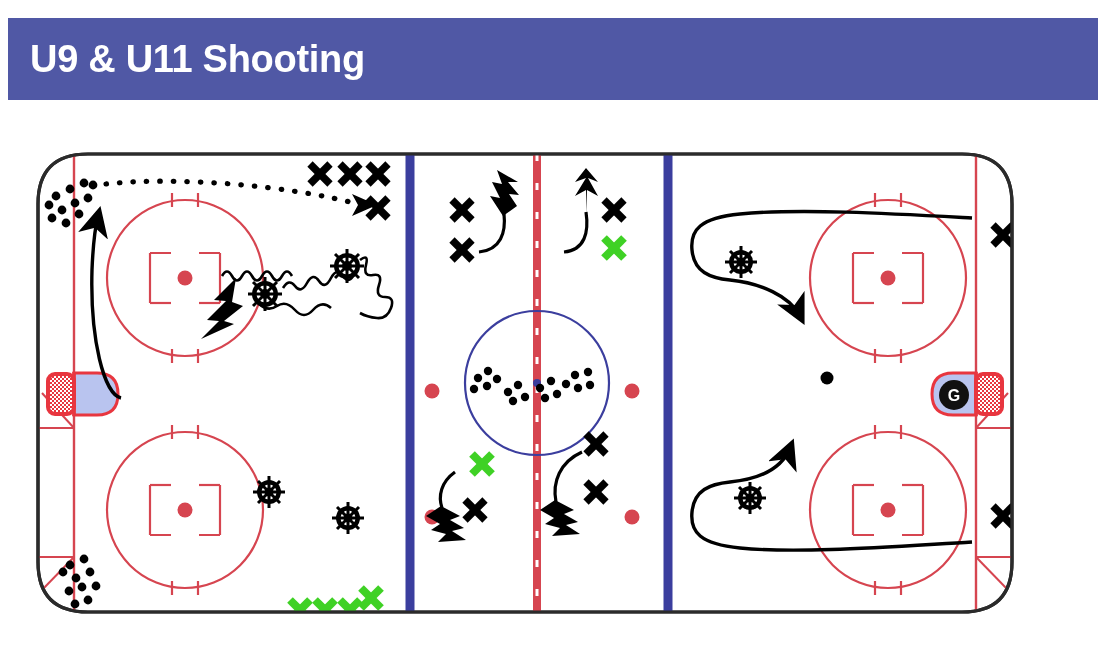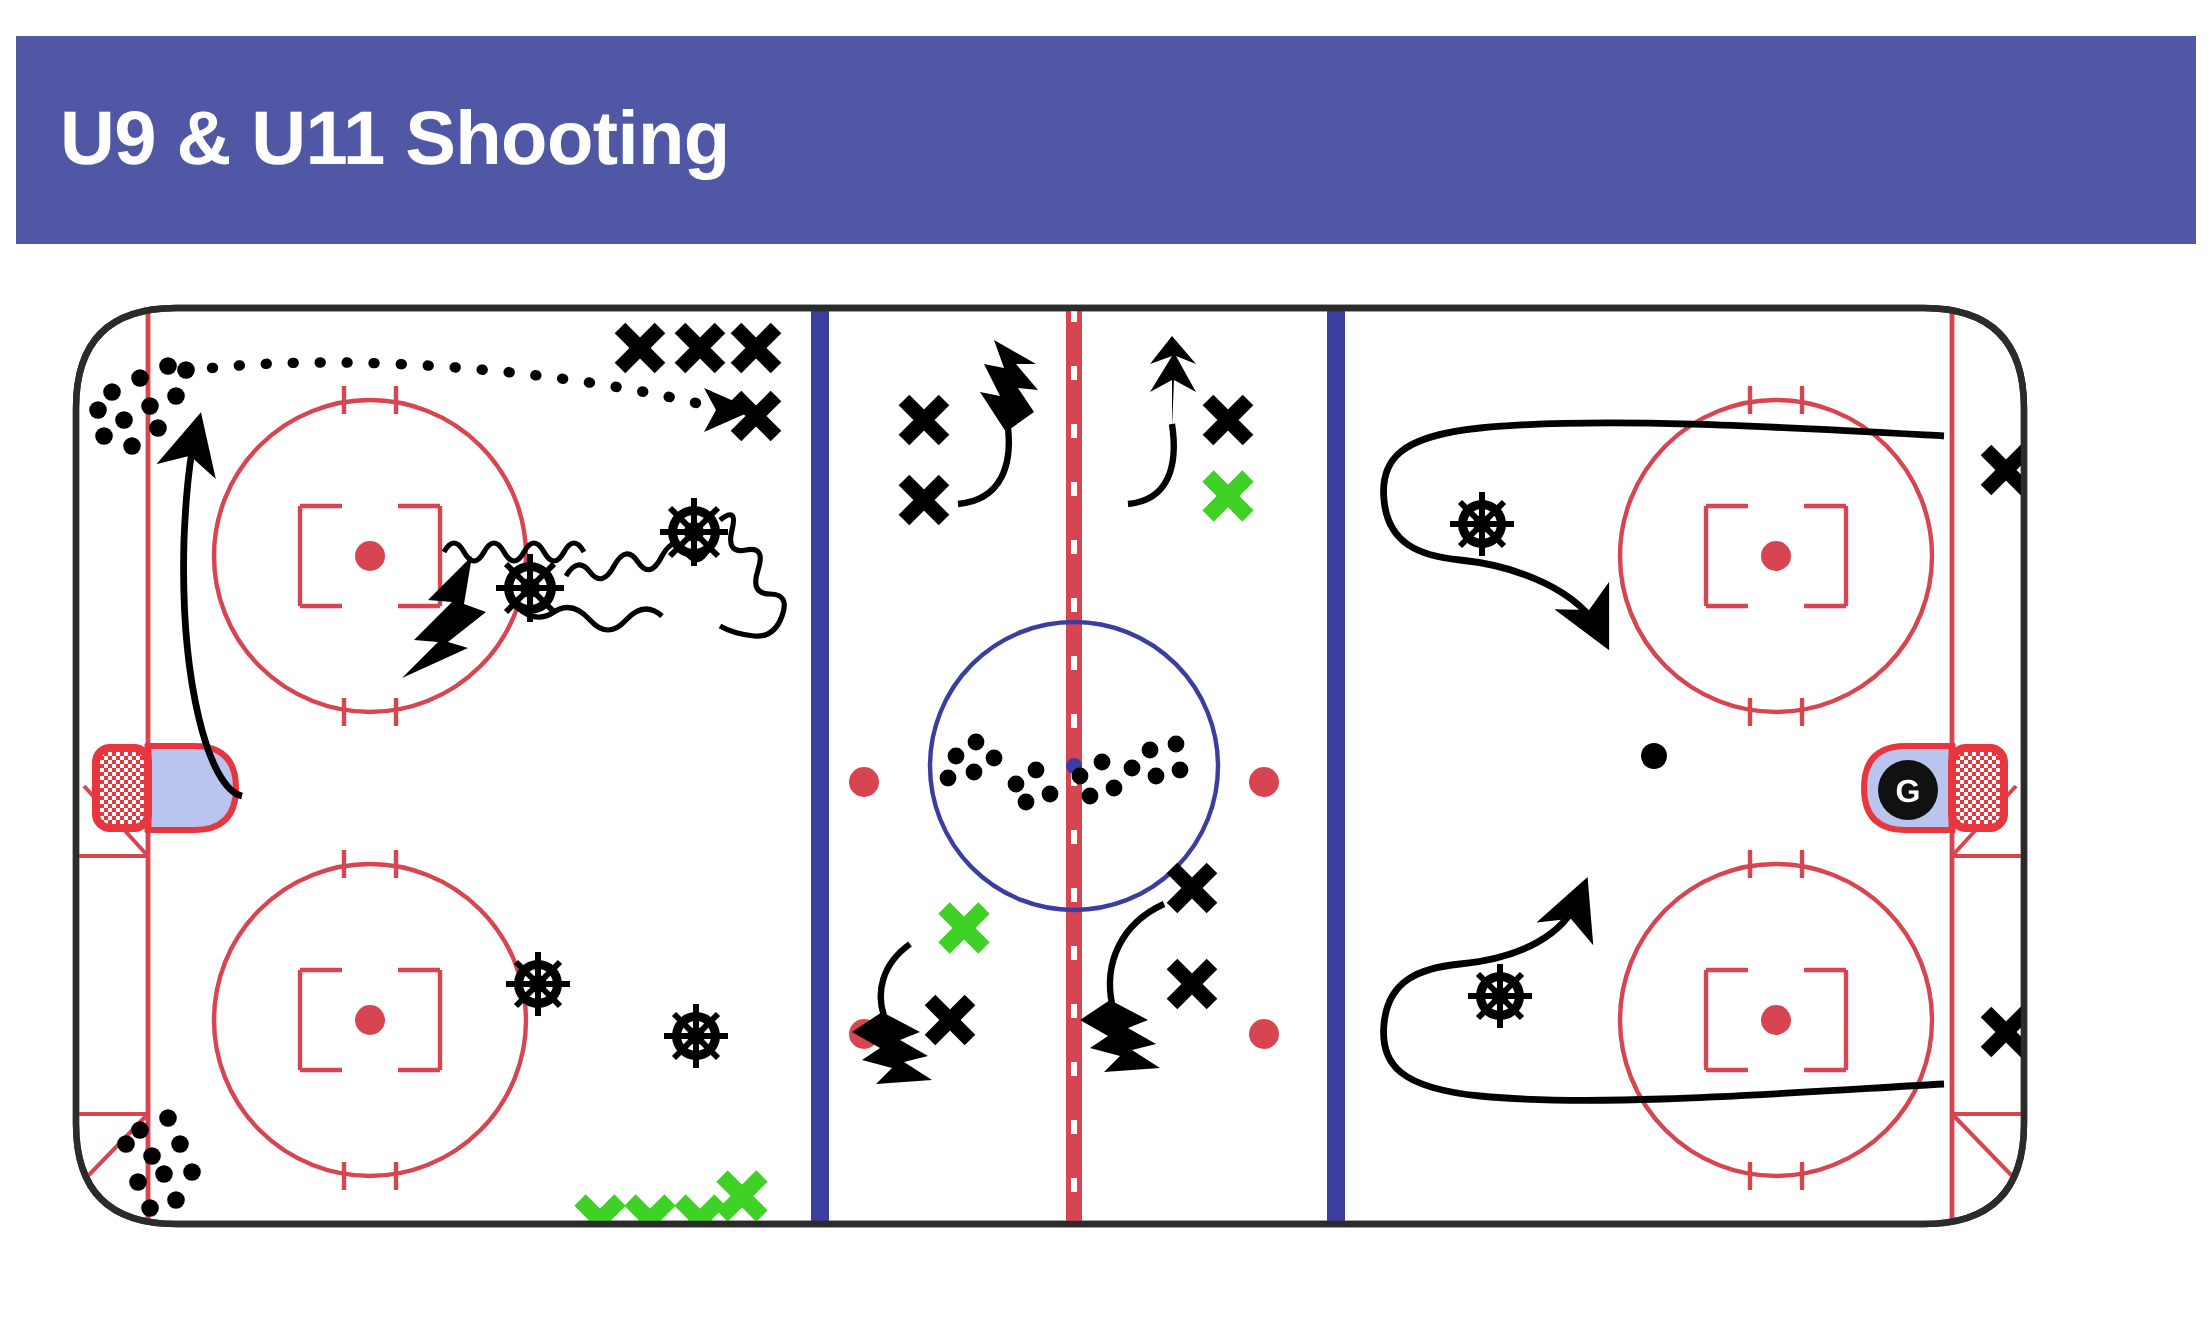--- a/index.html
+++ b/index.html
@@ -1,21 +1,21 @@
 <!DOCTYPE html>
 <html><head>
 <meta charset="utf-8">
 <style>
   html,body{margin:0;padding:0;background:#ffffff;}
   body{width:1106px;height:659px;font-family:"Liberation Sans",sans-serif;overflow:hidden;}
   #page{position:relative;width:1106px;height:659px;background:#fff;}
 
   
   .header-band{
-    position:absolute;left:8px;top:18px;width:1090px;height:104px;
+    position:absolute;left:8px;top:18px;width:1090px;height:82px;
     background:#5058a5;display:flex;align-items:center;
   }
   .header-title{
     color:#ffffff;font-size:38px;font-weight:bold;letter-spacing:-0.3px;
     margin-left:22px;font-family:"Liberation Sans",sans-serif;line-height:1;
     white-space:nowrap;
   }
 
   
   .rink-stage{position:absolute;left:0;top:110px;width:1106px;height:549px;}

